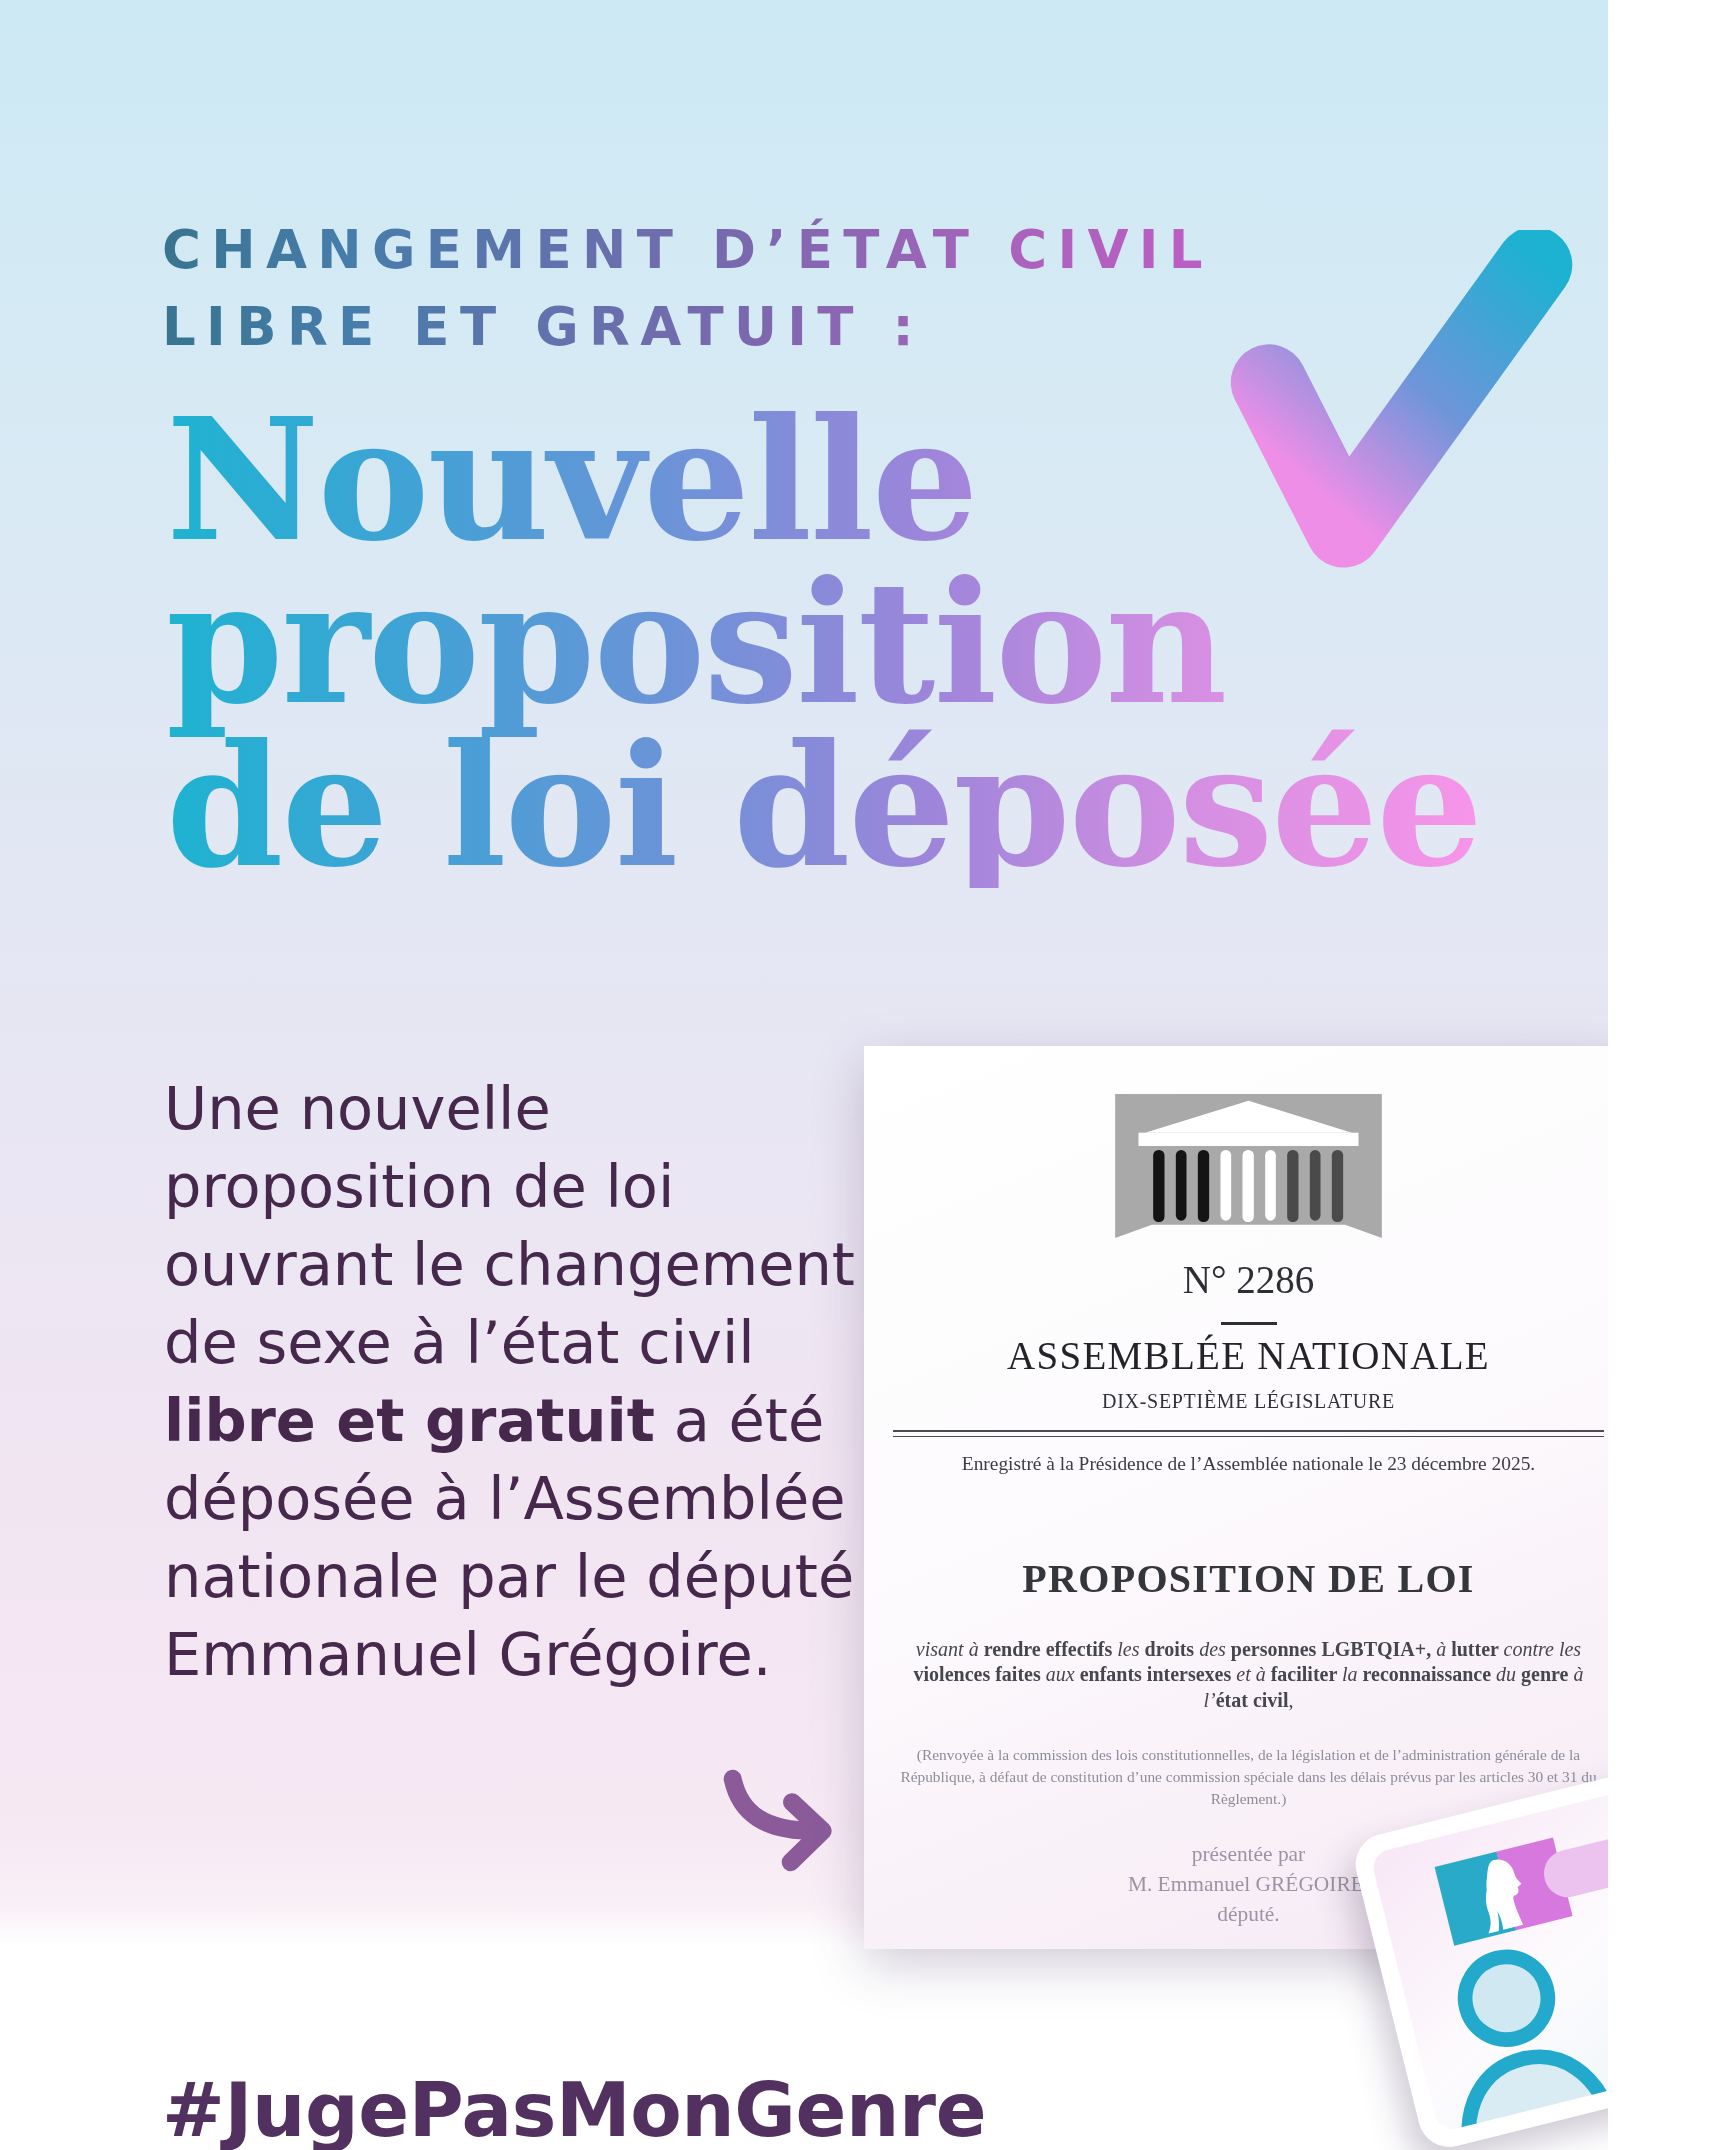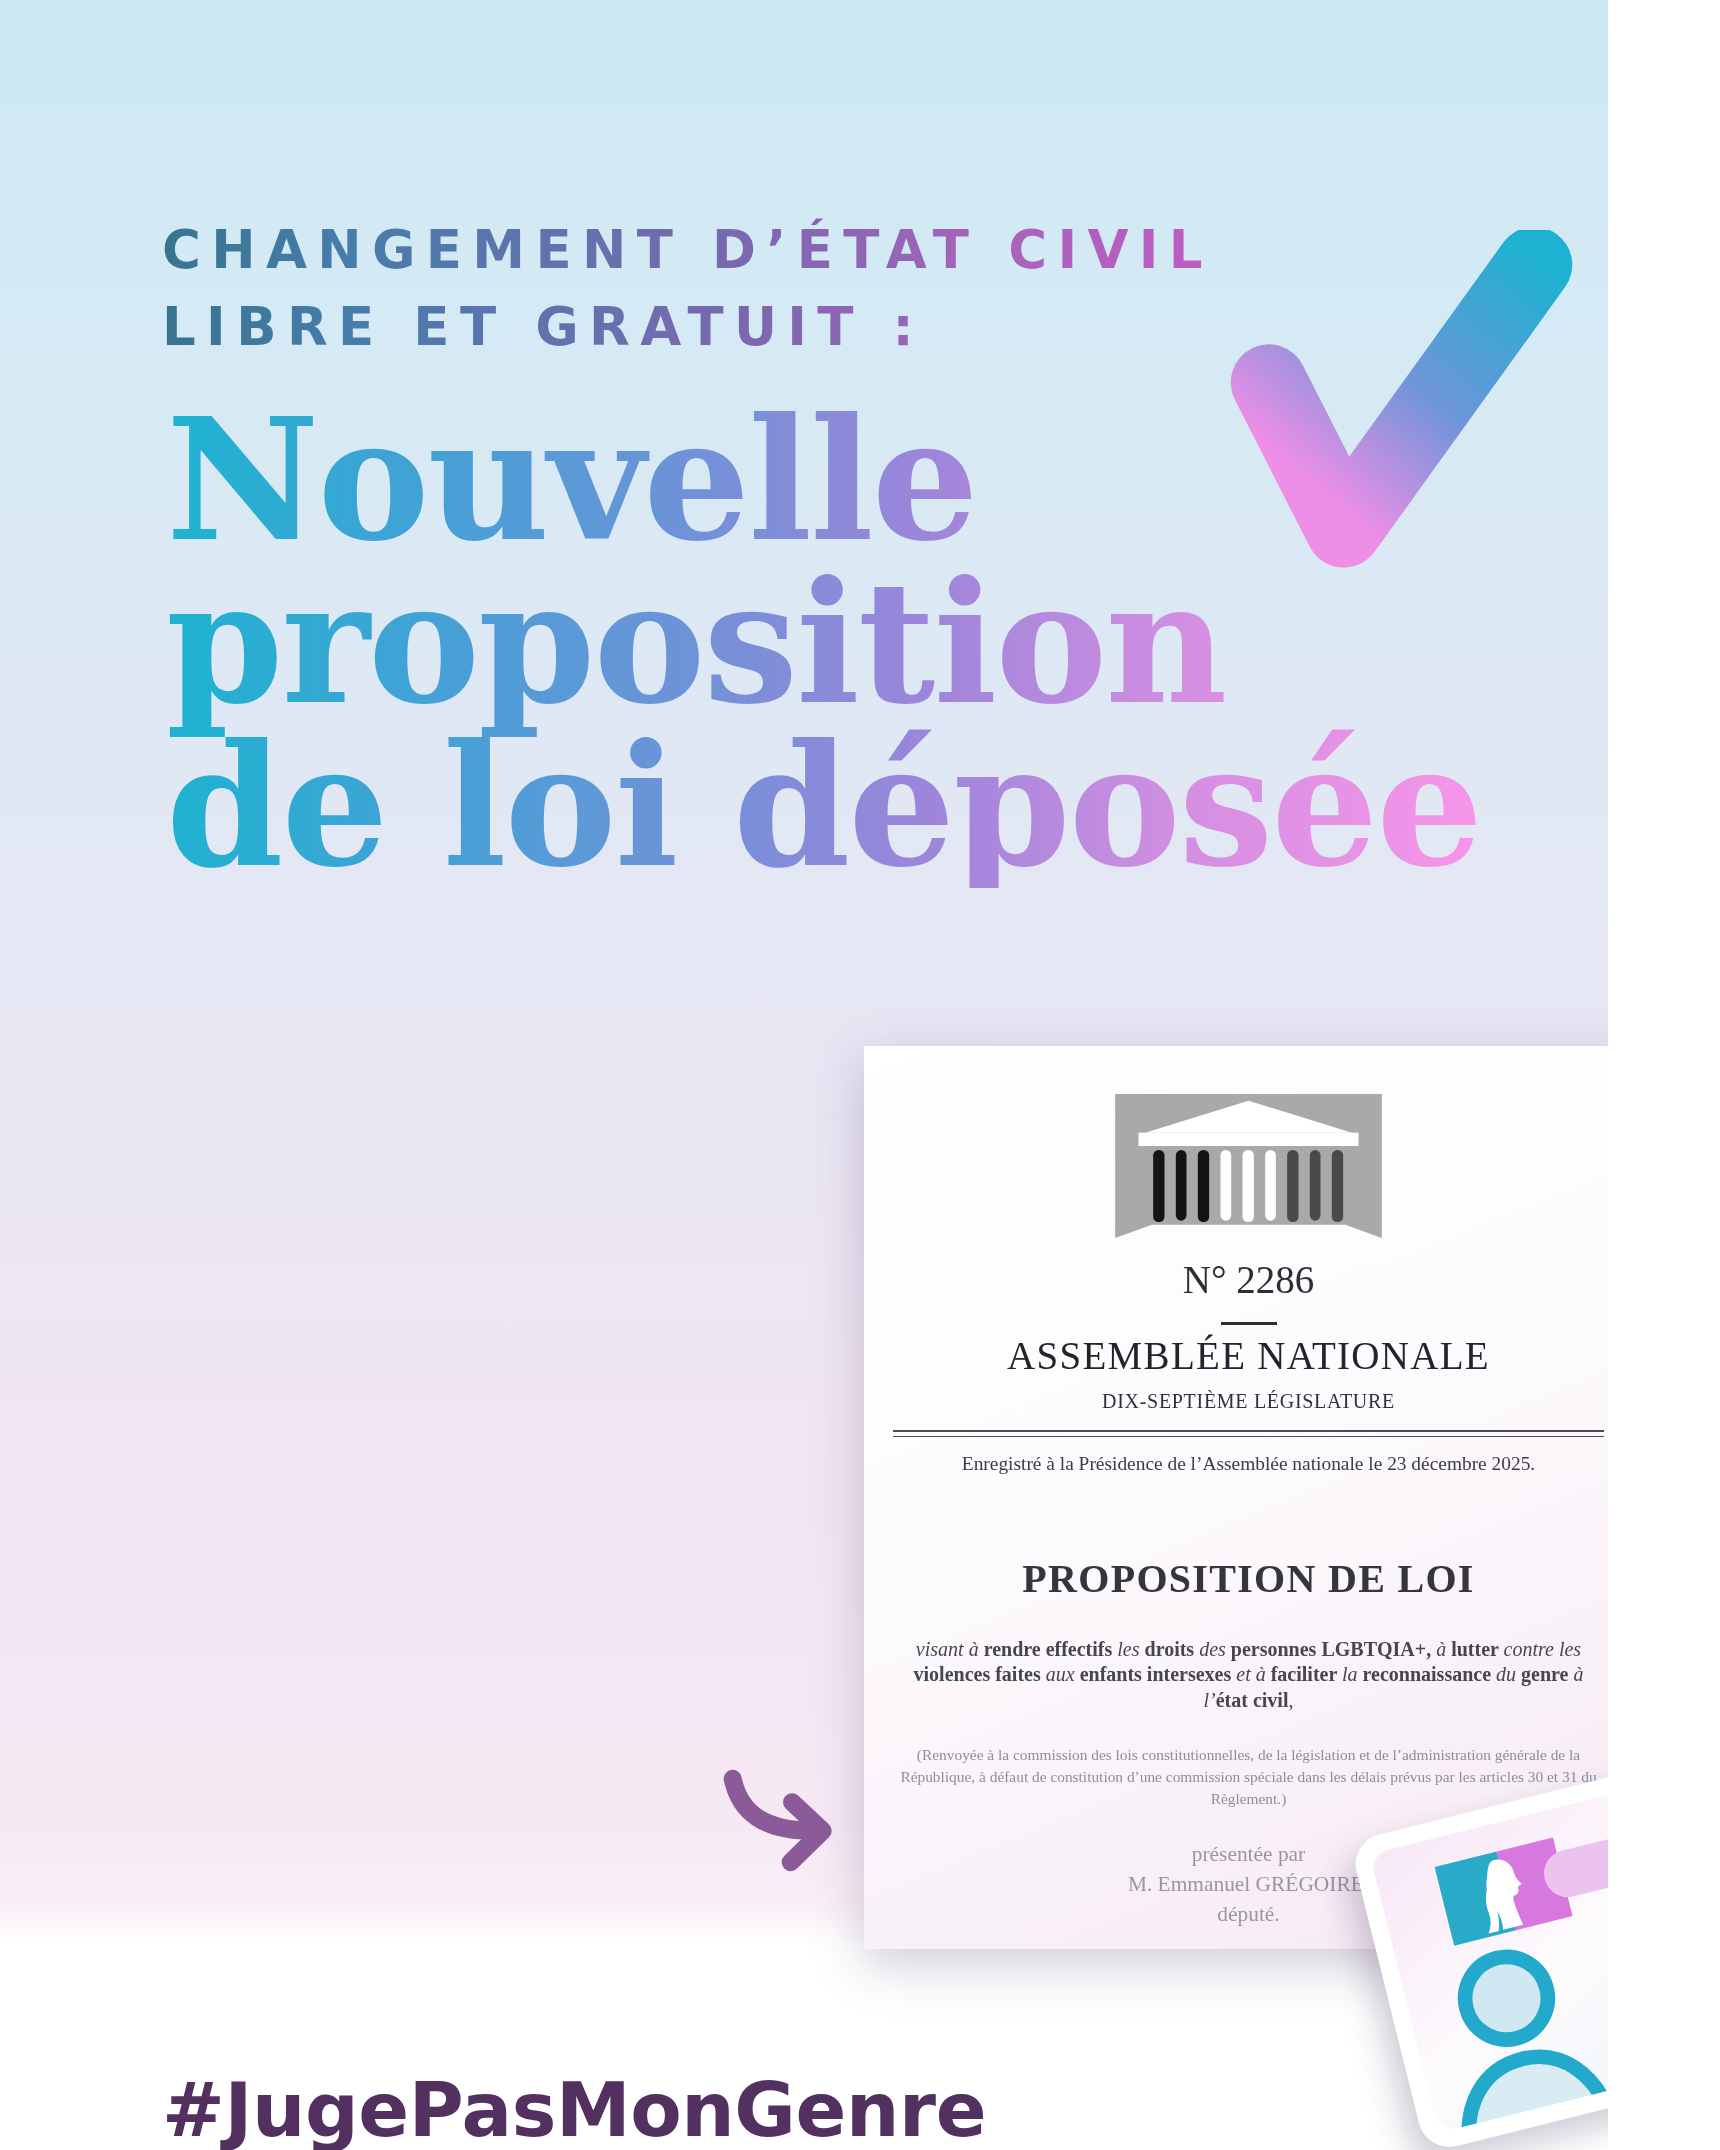--- a/index.html
+++ b/index.html
@@ -119,20 +119,28 @@
         <stop offset="0.92" stop-color="#ef8ee7"></stop>
       </linearGradient>
     </defs>
     <path d="M 100,228 L 212,448 L 497,52" fill="none" stroke="url(#ckg)" stroke-width="114" stroke-linecap="round" stroke-linejoin="round"></path>
   </svg>
 
   <div id="title">Nouvelle
 proposition
 de loi déposée</div>
 
+  <div id="intro"><span>Une nouvelle
+proposition de loi
+ouvrant le changement
+de sexe à l’état civil
+</span><b>libre et gratuit</b><span> a été
+déposée à l’Assemblée
+nationale par le député
+Emmanuel Grégoire.</span></div>
 
   <svg id="arrow" width="140" height="117" viewBox="0 0 210 175">
     <path d="M 25,25 C 36,76 72,104 152,103" fill="none" stroke="#8a5b98" stroke-width="27" stroke-linecap="round"></path>
     <path d="M 114,60 L 160,103 L 112,150" fill="none" stroke="#8a5b98" stroke-width="27" stroke-linecap="round" stroke-linejoin="round"></path>
   </svg>
 
   <div id="doc" class="docfont">
 
     <svg id="an-logo" width="267" height="144" viewBox="0 0 400 216">
       <polygon points="0,0 400,0 400,216 345,196 55,196 0,216" fill="#a9a9a9"></polygon>

